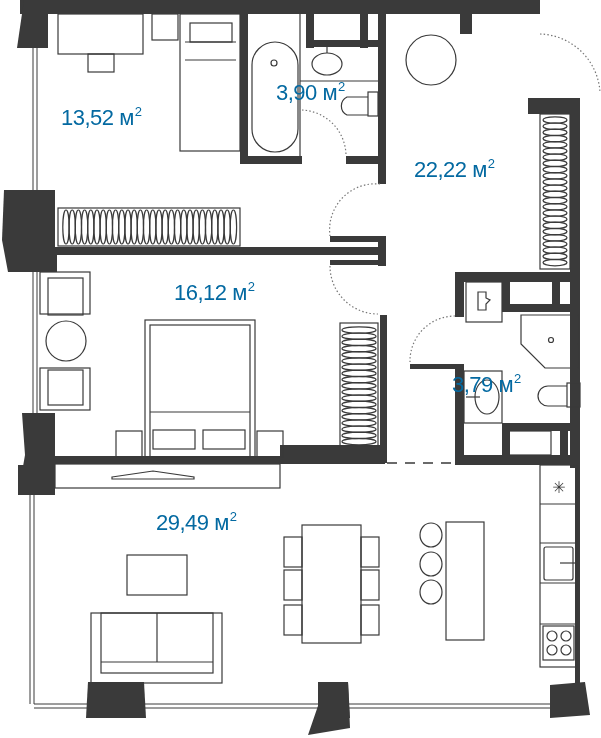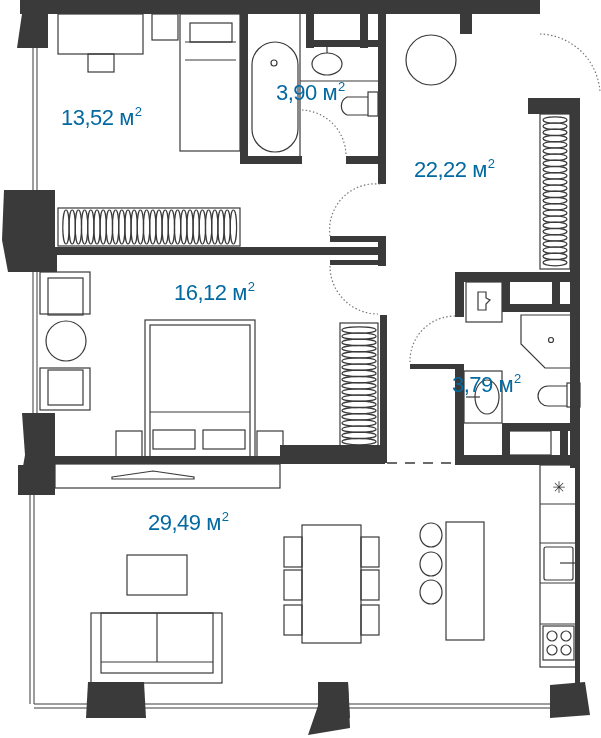--- a/index.html
+++ b/index.html
@@ -258,13 +258,13 @@
     <circle class="ln" cx="552" cy="650" r="5"></circle>
       <circle class="ln" cx="566" cy="650" r="5"></circle>
   </g>
 </svg>
 
 <div class="label" style="left:61px;top:107px;"><span>13,52</span> <span>м</span><sup>2</sup></div>
 <div class="label" style="left:276px;top:82px;"><span>3,90</span> <span>м</span><sup>2</sup></div>
 <div class="label" style="left:414px;top:159px;"><span>22,22</span> <span>м</span><sup>2</sup></div>
 <div class="label" style="left:174px;top:282px;"><span>16,12</span> <span>м</span><sup>2</sup></div>
 <div class="label" style="left:452px;top:334px;margin-top:40px;"><span>3,79</span> <span>м</span><sup>2</sup></div>
-<div class="label" style="left:148px;top:512px;"><span>29,49</span> <span>м</span><sup>2</sup></div>
+<div class="label" style="left:156px;top:512px;"><span>29,49</span> <span>м</span><sup>2</sup></div>
 
 </body></html>

